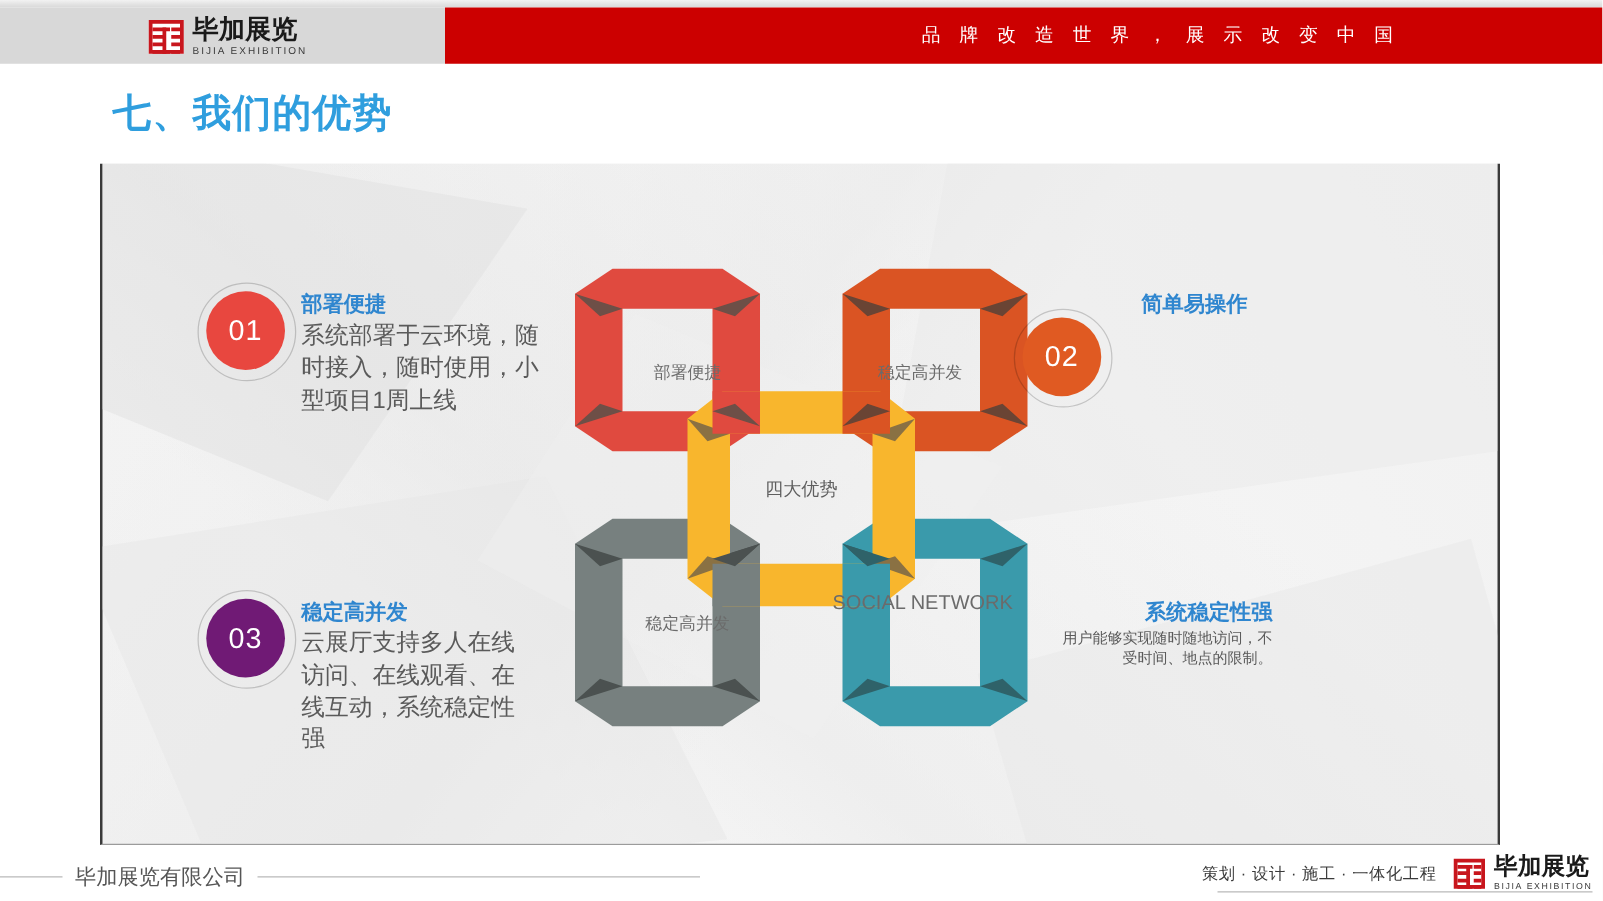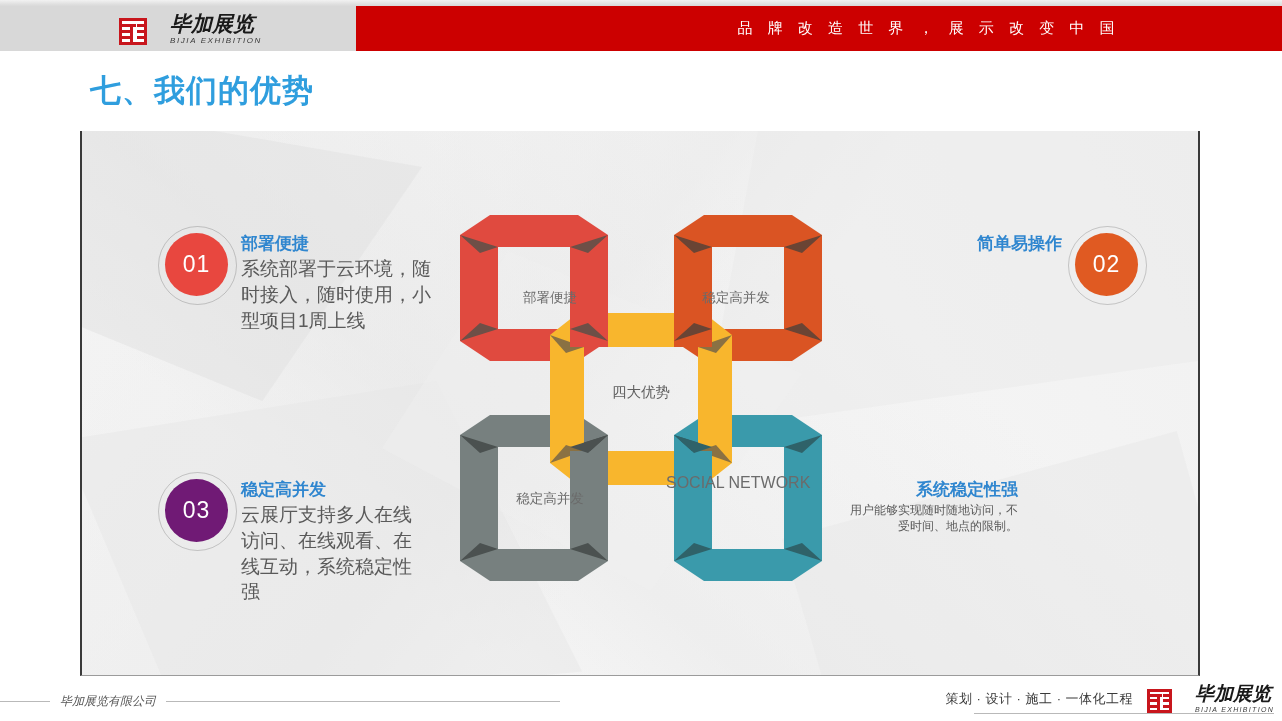--- a/index.html
+++ b/index.html
@@ -32,21 +32,21 @@
   }
   .header-slogan {
     position: absolute; left: 700px; top: 6px; width: 510px; height: 45px;
     display: flex; align-items: center; justify-content: flex-end;
     color: #ffffff; font-size: 15px; letter-spacing: 5.5px;
     padding-right: 90px; white-space: nowrap;
   }
 
   
   .logo {
-    position: absolute; display: flex; align-items: flex-end; gap: 23px; font-style: italic;
+    position: absolute; display: flex; align-items: center; gap: 7px;
   }
   .logo-header { left: 119px; top: 13px; }
   .logo-mark {
     position: relative; width: 28px; height: 27px;
     border: 3px solid #c8161d; background: #ffffff;
     display: block; flex: 0 0 auto;
   }
   .logo-mark i {
     position: absolute; display: block; background: #c8161d;
   }
@@ -135,21 +135,21 @@
     line-height: 1.35; margin-top: 3px;
     font-family: "Liberation Serif", "DejaVu Serif", serif;
   }
   .adv-left .adv-body { margin-left: 13px; text-align: left; }
   .adv-right .adv-body { margin-right: 13px; text-align: right; align-items: flex-end; }
 
   #adv-01 { left: 165px; top: 233px; }
   #adv-01 .adv-circle { background: #e8473f; }
   #adv-01 .adv-body { width: 190px; }
 
-  #adv-02 { left: 882px; top: 233px; }
+  #adv-02 { left: 818px; top: 233px; flex-direction: column; }
   #adv-02 .adv-circle { background: #e05a22; }
   #adv-02 .adv-body { width: 180px; }
 
   #adv-03 { left: 165px; top: 479px; }
   #adv-03 .adv-circle { background: #701a75; }
   #adv-03 .adv-body { width: 185px; }
 
   #adv-04 { left: 848px; top: 479px; }
   #adv-04 .adv-circle { background: #3a9aab; }
   #adv-04 .adv-body { width: 170px; }
@@ -171,21 +171,21 @@
     font-size: 14.5px; color: #5f5f5f;
   }
 
   
   .footer-left {
     position: absolute; left: 0px; top: 690px; width: 560px; height: 22px;
     display: flex; align-items: center;
   }
   .footer-rule { flex: 1 1 auto; height: 1px; background: #b9b9b9; }
   .footer-company {
-    font-size: 12px; color: #555555; padding: 0 10px; white-space: nowrap; font-style: italic;
+    font-size: 17px; color: #555555; padding: 0 10px; white-space: nowrap;
   }
   .footer-rule.short { flex: 0 0 50px; }
   .footer-right {
     position: absolute; right: 8px; top: 684px;
     display: flex; align-items: center; gap: 14px;
   }
   .footer-tagline {
     font-size: 13px; color: #3a3a3a; white-space: nowrap; letter-spacing: .5px;
   }
   .footer-underline {

